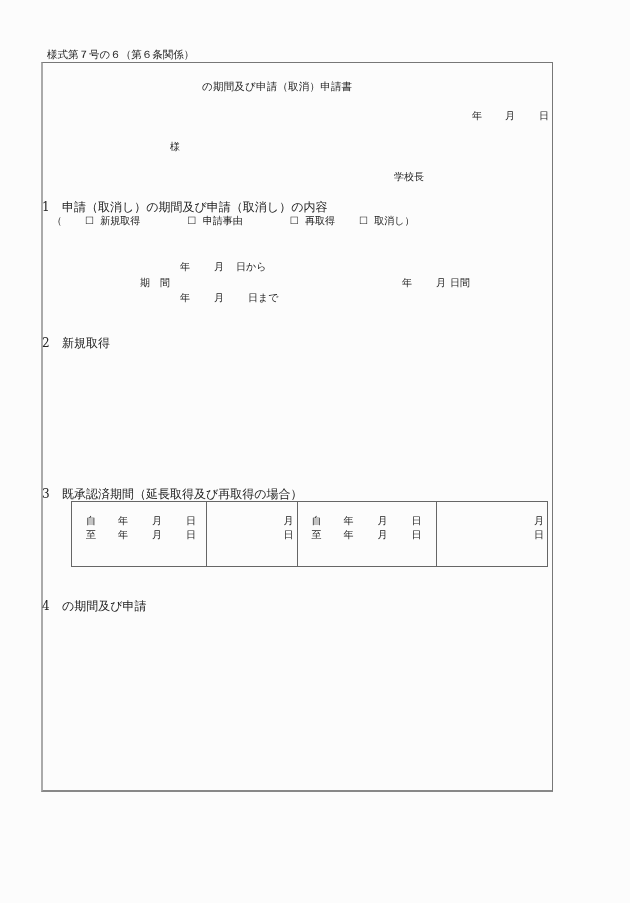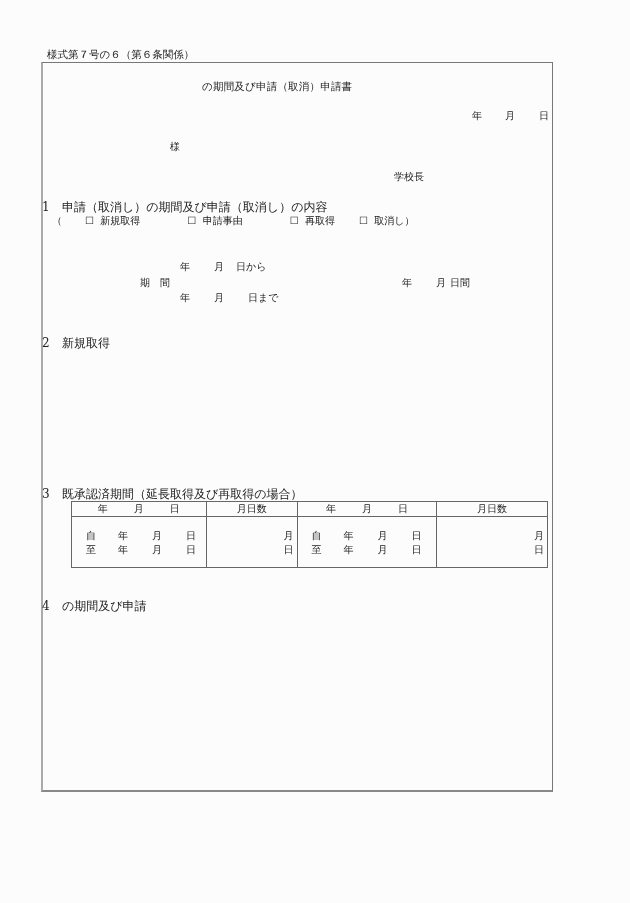--- a/index.html
+++ b/index.html
@@ -102,26 +102,20 @@
 </div>
 
 <table class="approved">
   <colgroup>
     <col style="width:135px">
       <col style="width:91px">
       <col style="width:140px">
       <col style="width:111px">
   </colgroup>
   <tbody>
-      <tr>
-    <th class="ymd-head"><span>年</span><span>月</span><span>日</span></th>
-    <th>月日数</th>
-    <th class="ymd-head"><span>年</span><span>月</span><span>日</span></th>
-    <th>月日数</th>
-  </tr>
   <tr>
     <td class="cell-range">
       <div class="r" style="top:12px">
             <span style="left:14px">自</span>
             <span style="left:46px">年</span>
             <span style="left:80px">月</span>
             <span style="left:114px">日</span>
           </div>
       <div class="r" style="top:26px">
             <span style="left:14px">至</span>

